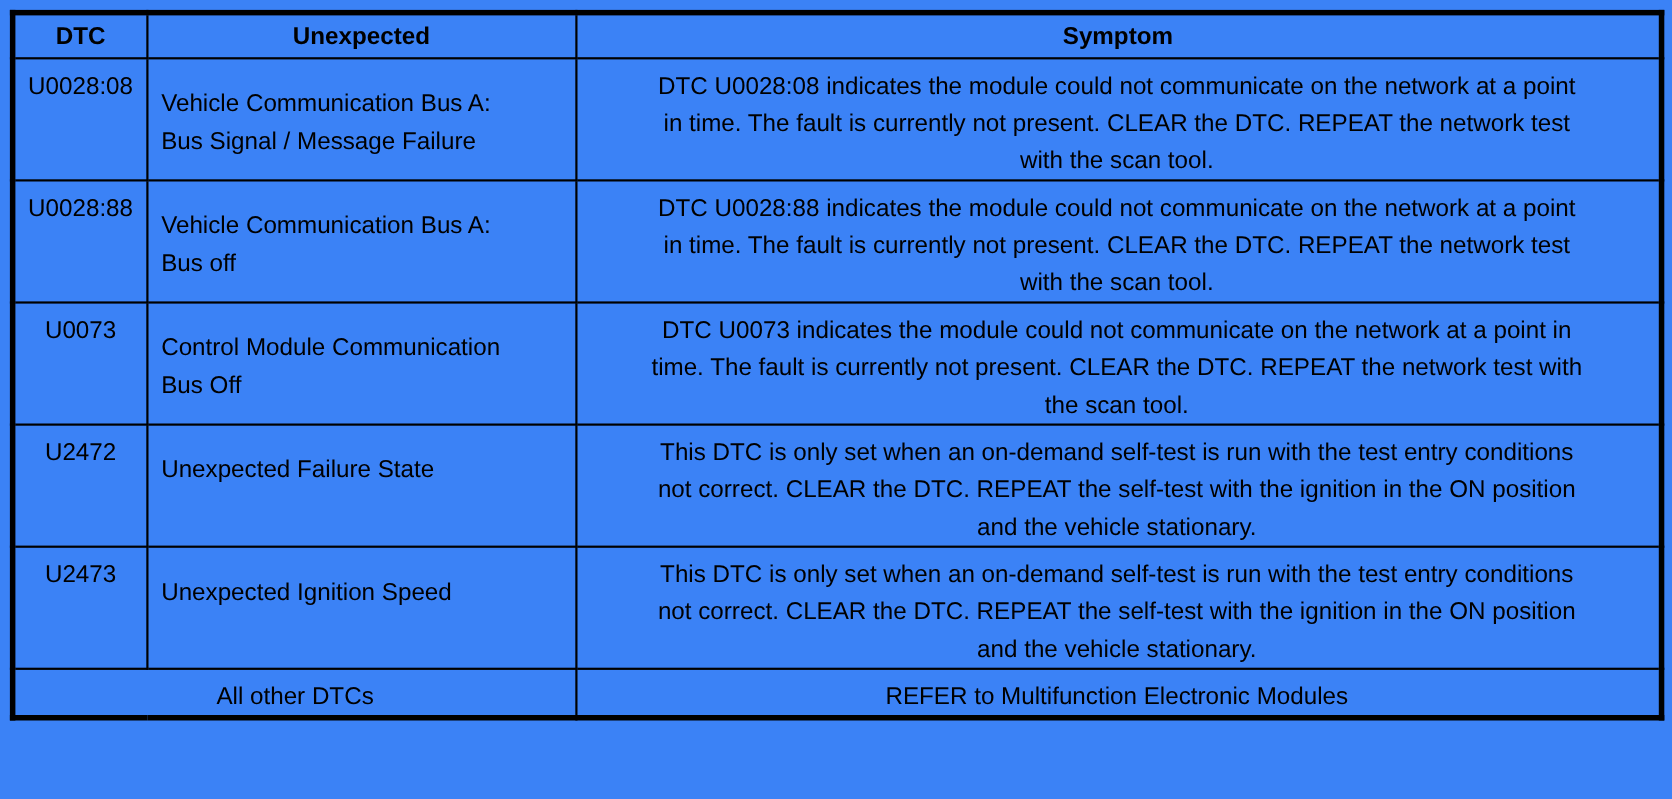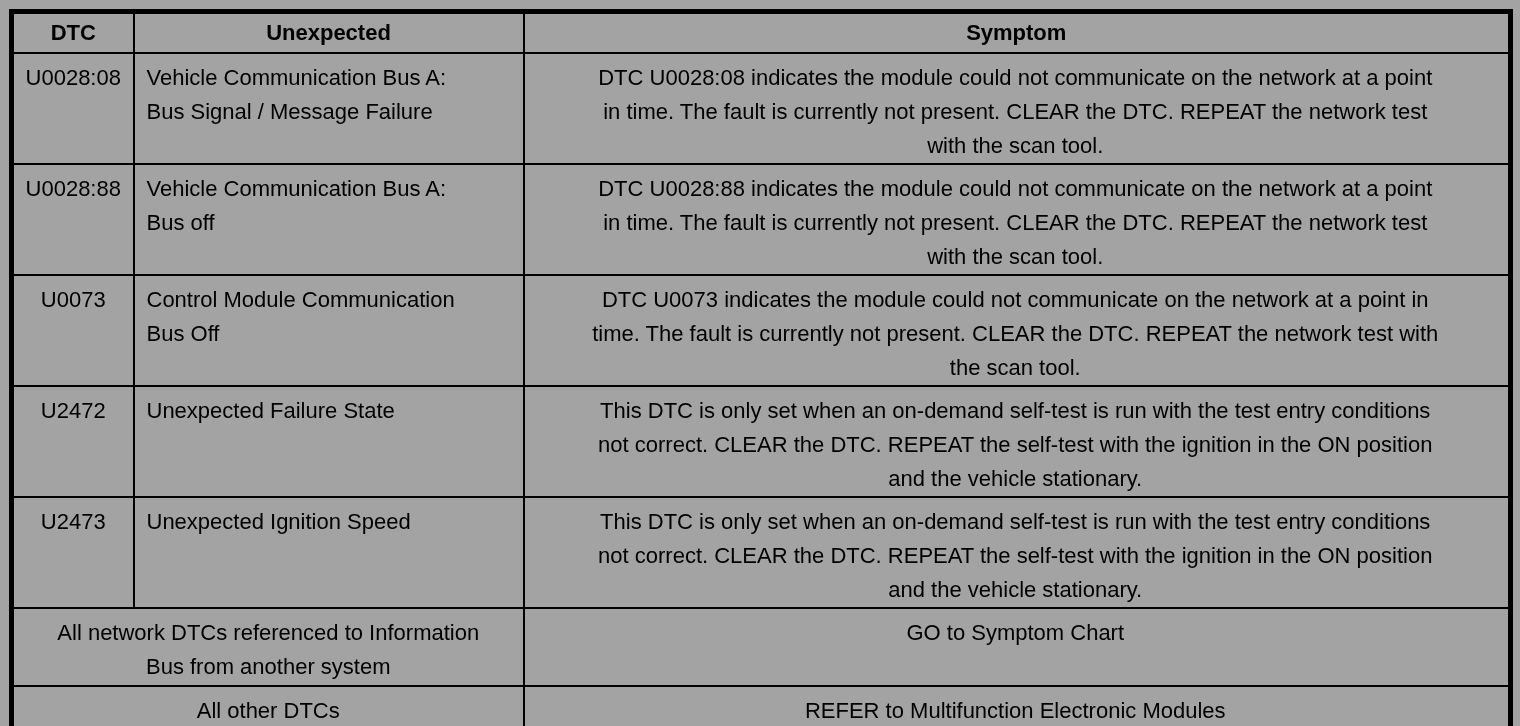--- a/index.html
+++ b/index.html
@@ -4,21 +4,21 @@
 <style>
   html, body {
     margin: 0;
     padding: 0;
     background: #ffffff;
   }
   .page {
     position: relative;
     width: 1520px;
     height: 726px;
-    background: #a3a3a3;
+    background: #3b82f6;
     font-family: "Liberation Sans", sans-serif;
     color: #000000;
   }
   table.dtc-table {
     position: absolute;
     left: 9px;
     top: 9px;
     width: 1499px;
     border-collapse: collapse;
     table-layout: fixed;
@@ -40,21 +40,21 @@
     vertical-align: middle;
     padding: 2px 6px;
     height: 40px;
   }
   td.dtc-cell {
     text-align: center;
     padding: 7px 4px 12px 4px;
   }
   td.desc-cell {
     text-align: left;
-    padding: 7px 10px 0 12px;
+    padding: 23px 10px 0 12px;
   }
   td.action-cell {
     text-align: center;
     padding: 7px 12px 0 10px;
   }
   td.merged-cell {
     text-align: center;
     padding: 7px 6px 0 6px;
   }
   tr.row-tall   { height: 108px; }
@@ -111,24 +111,19 @@
 not correct. CLEAR the DTC. REPEAT the self-test with the ignition in the ON position
 and the vehicle stationary.</td>
       </tr>
       <tr class="row-tall">
         <td class="dtc-cell">U2473</td>
         <td class="desc-cell">Unexpected Ignition Speed</td>
         <td class="action-cell">This DTC is only set when an on-demand self-test is run with the test entry conditions
 not correct. CLEAR the DTC. REPEAT the self-test with the ignition in the ON position
 and the vehicle stationary.</td>
       </tr>
-      <tr class="row-medium">
-        <td class="merged-cell" colspan="2">All network DTCs referenced to Information
-Bus from another system</td>
-        <td class="action-cell">GO to Symptom Chart</td>
-      </tr>
       <tr class="row-short">
         <td class="merged-cell" colspan="2">All other DTCs</td>
         <td class="action-cell">REFER to Multifunction Electronic Modules</td>
       </tr>
     </tbody>
   </table>
 </div>
 
 </body></html>

